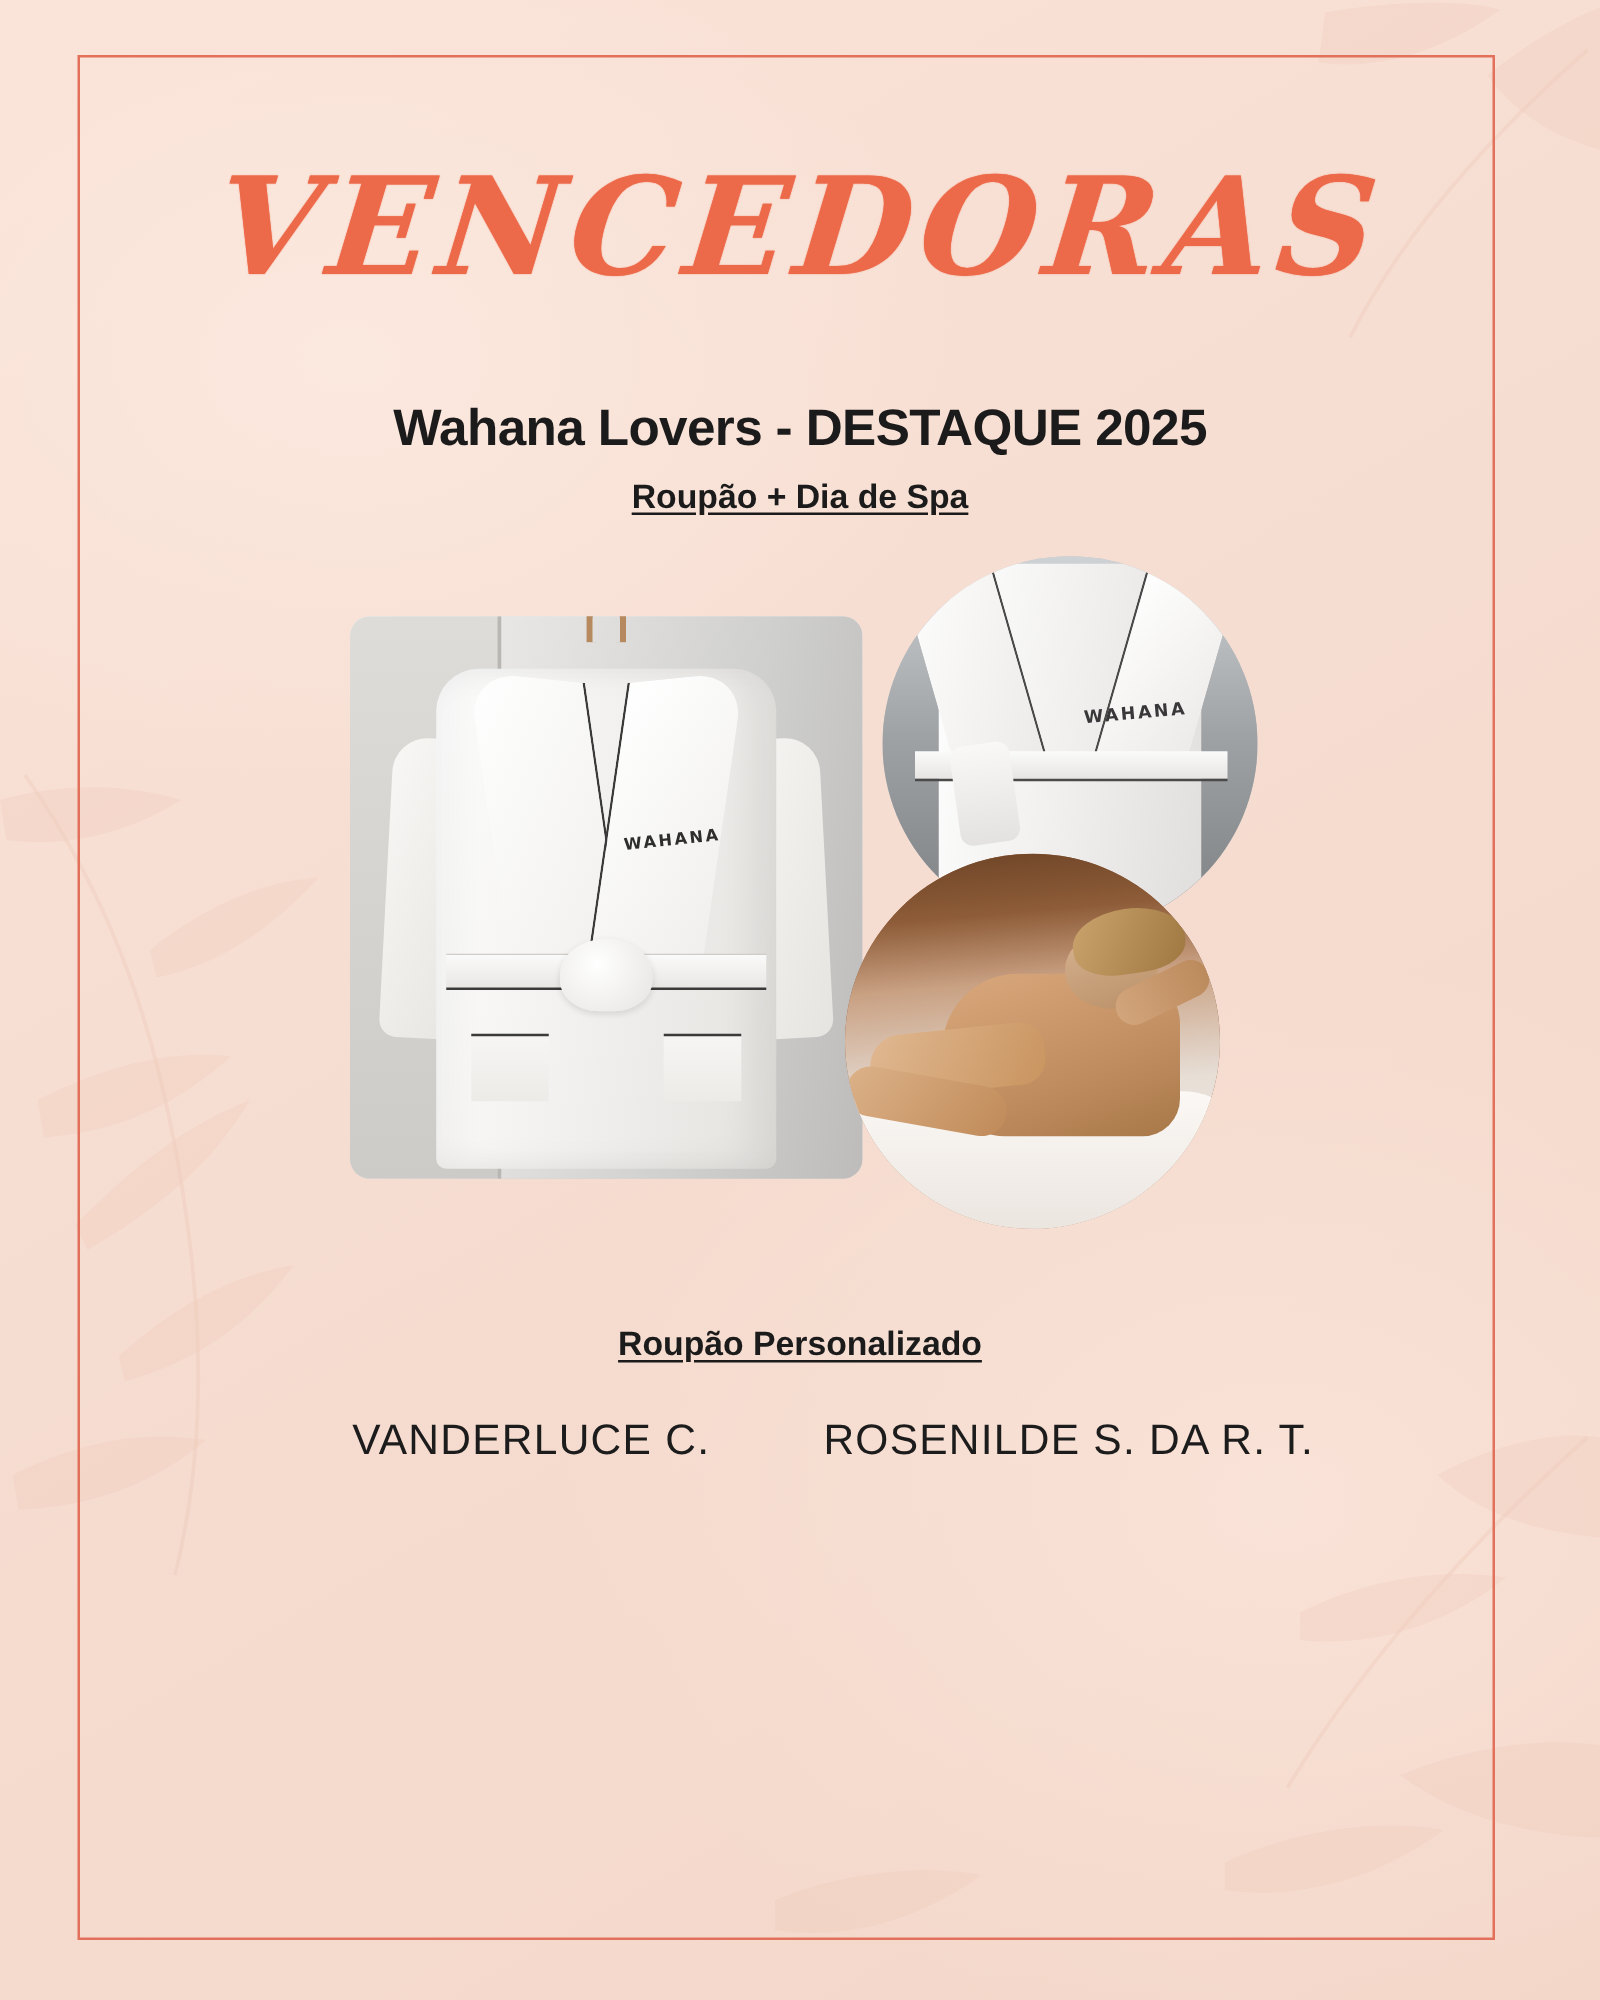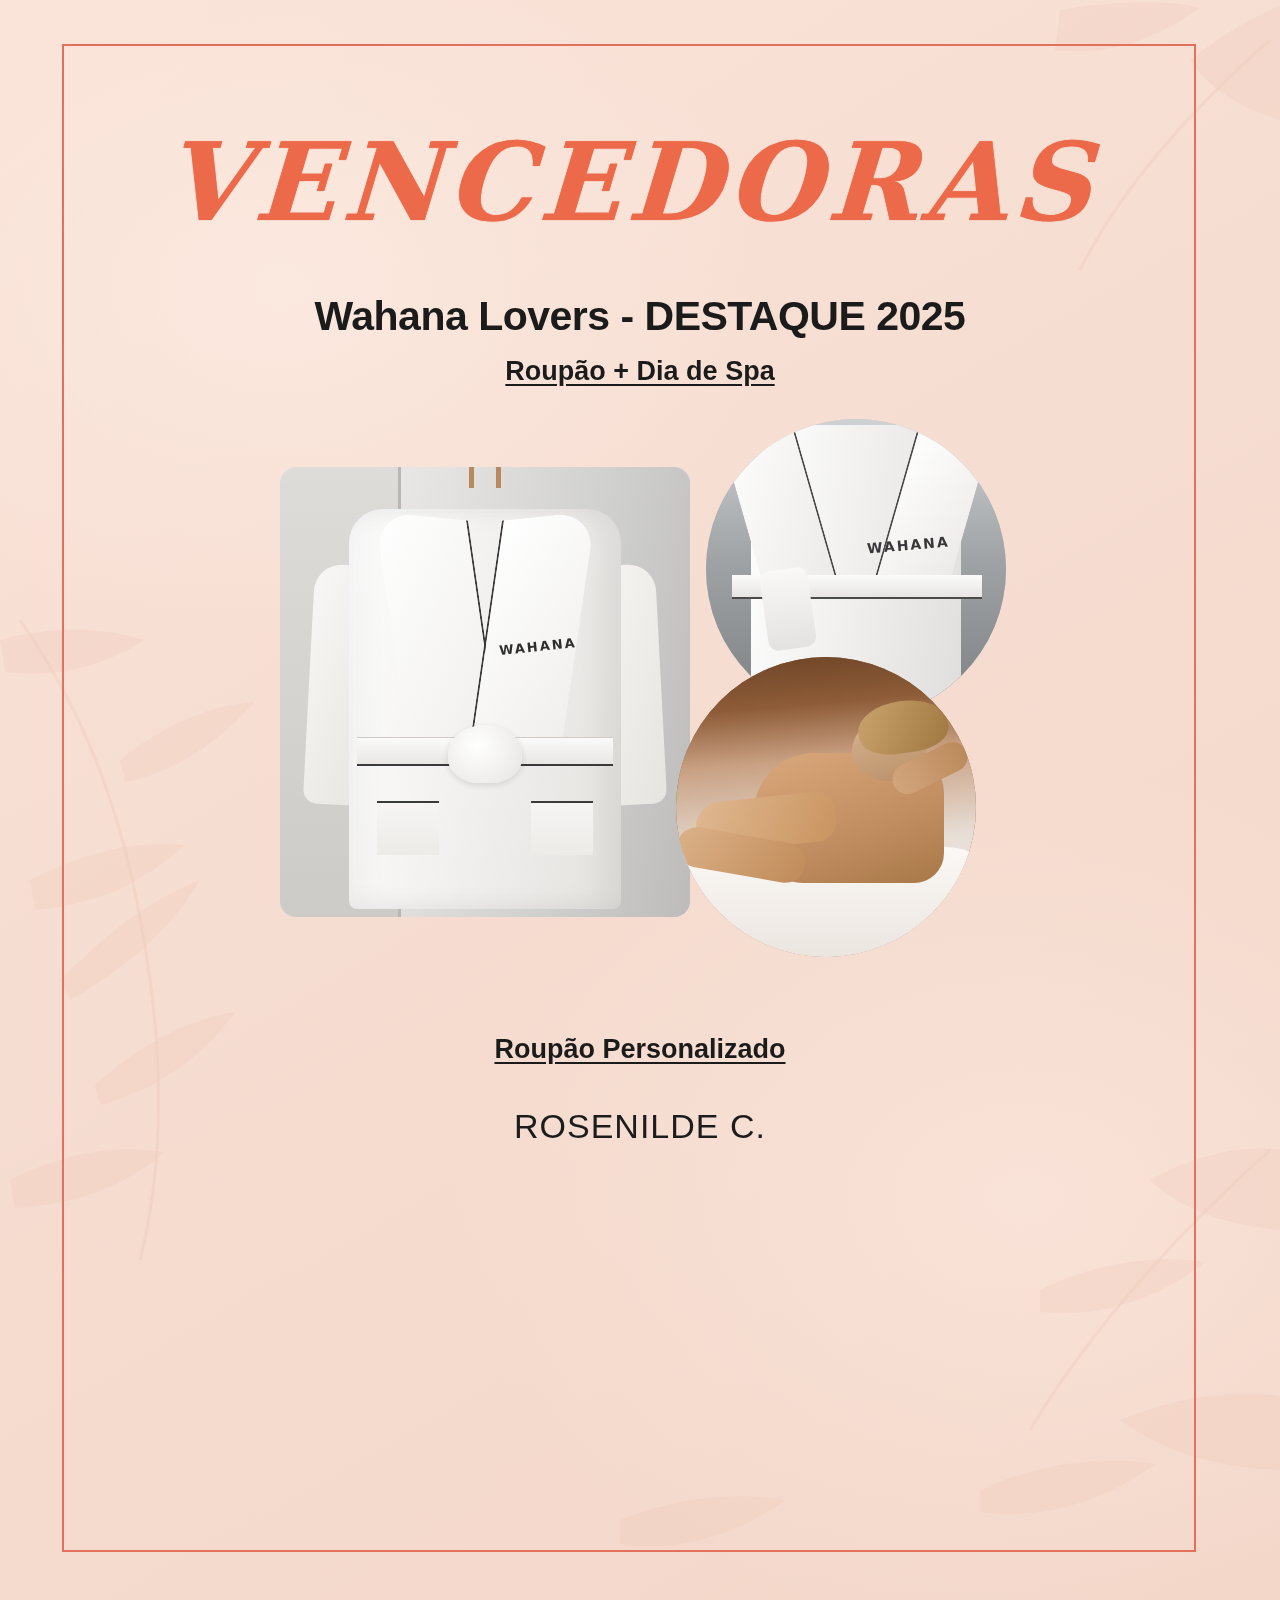--- a/index.html
+++ b/index.html
@@ -60,21 +60,21 @@
     font-size: 108px;
     letter-spacing: 6px;
     color: #ec6a4a;
     transform: skewX(-6deg);
     line-height: 1;
     text-shadow: 0 0 1px #ec6a4a;
   }
 
   .section { width: 100%; text-align: center; }
 
-  .sec1 { margin-top: 58px; }
+  .sec1 { margin-top: 84px; }
 
   .headline {
     font-size: 41px;
     font-weight: 700;
     color: #1b1b1b;
     letter-spacing: -0.5px;
     line-height: 1.1;
   }
   .headline .light { font-weight: 700; }
   .headline .heavy { font-weight: 700; }
@@ -433,17 +433,18 @@
       <div class="arm-up"></div>
       <div class="hands"></div>
       <div class="arm2"></div>
     </div>
 
   </div>
 
   <div class="section sec2">
     <div class="subhead">Roupão Personalizado</div>
     <div class="winners">
-      <div class="w">ROSENILDE C.</div>
+      <div class="w">VANDERLUCE C.</div>
+      <div class="w">ROSENILDE S. DA R. T.</div>
     </div>
   </div>
 
 </div>
 
 </body></html>

